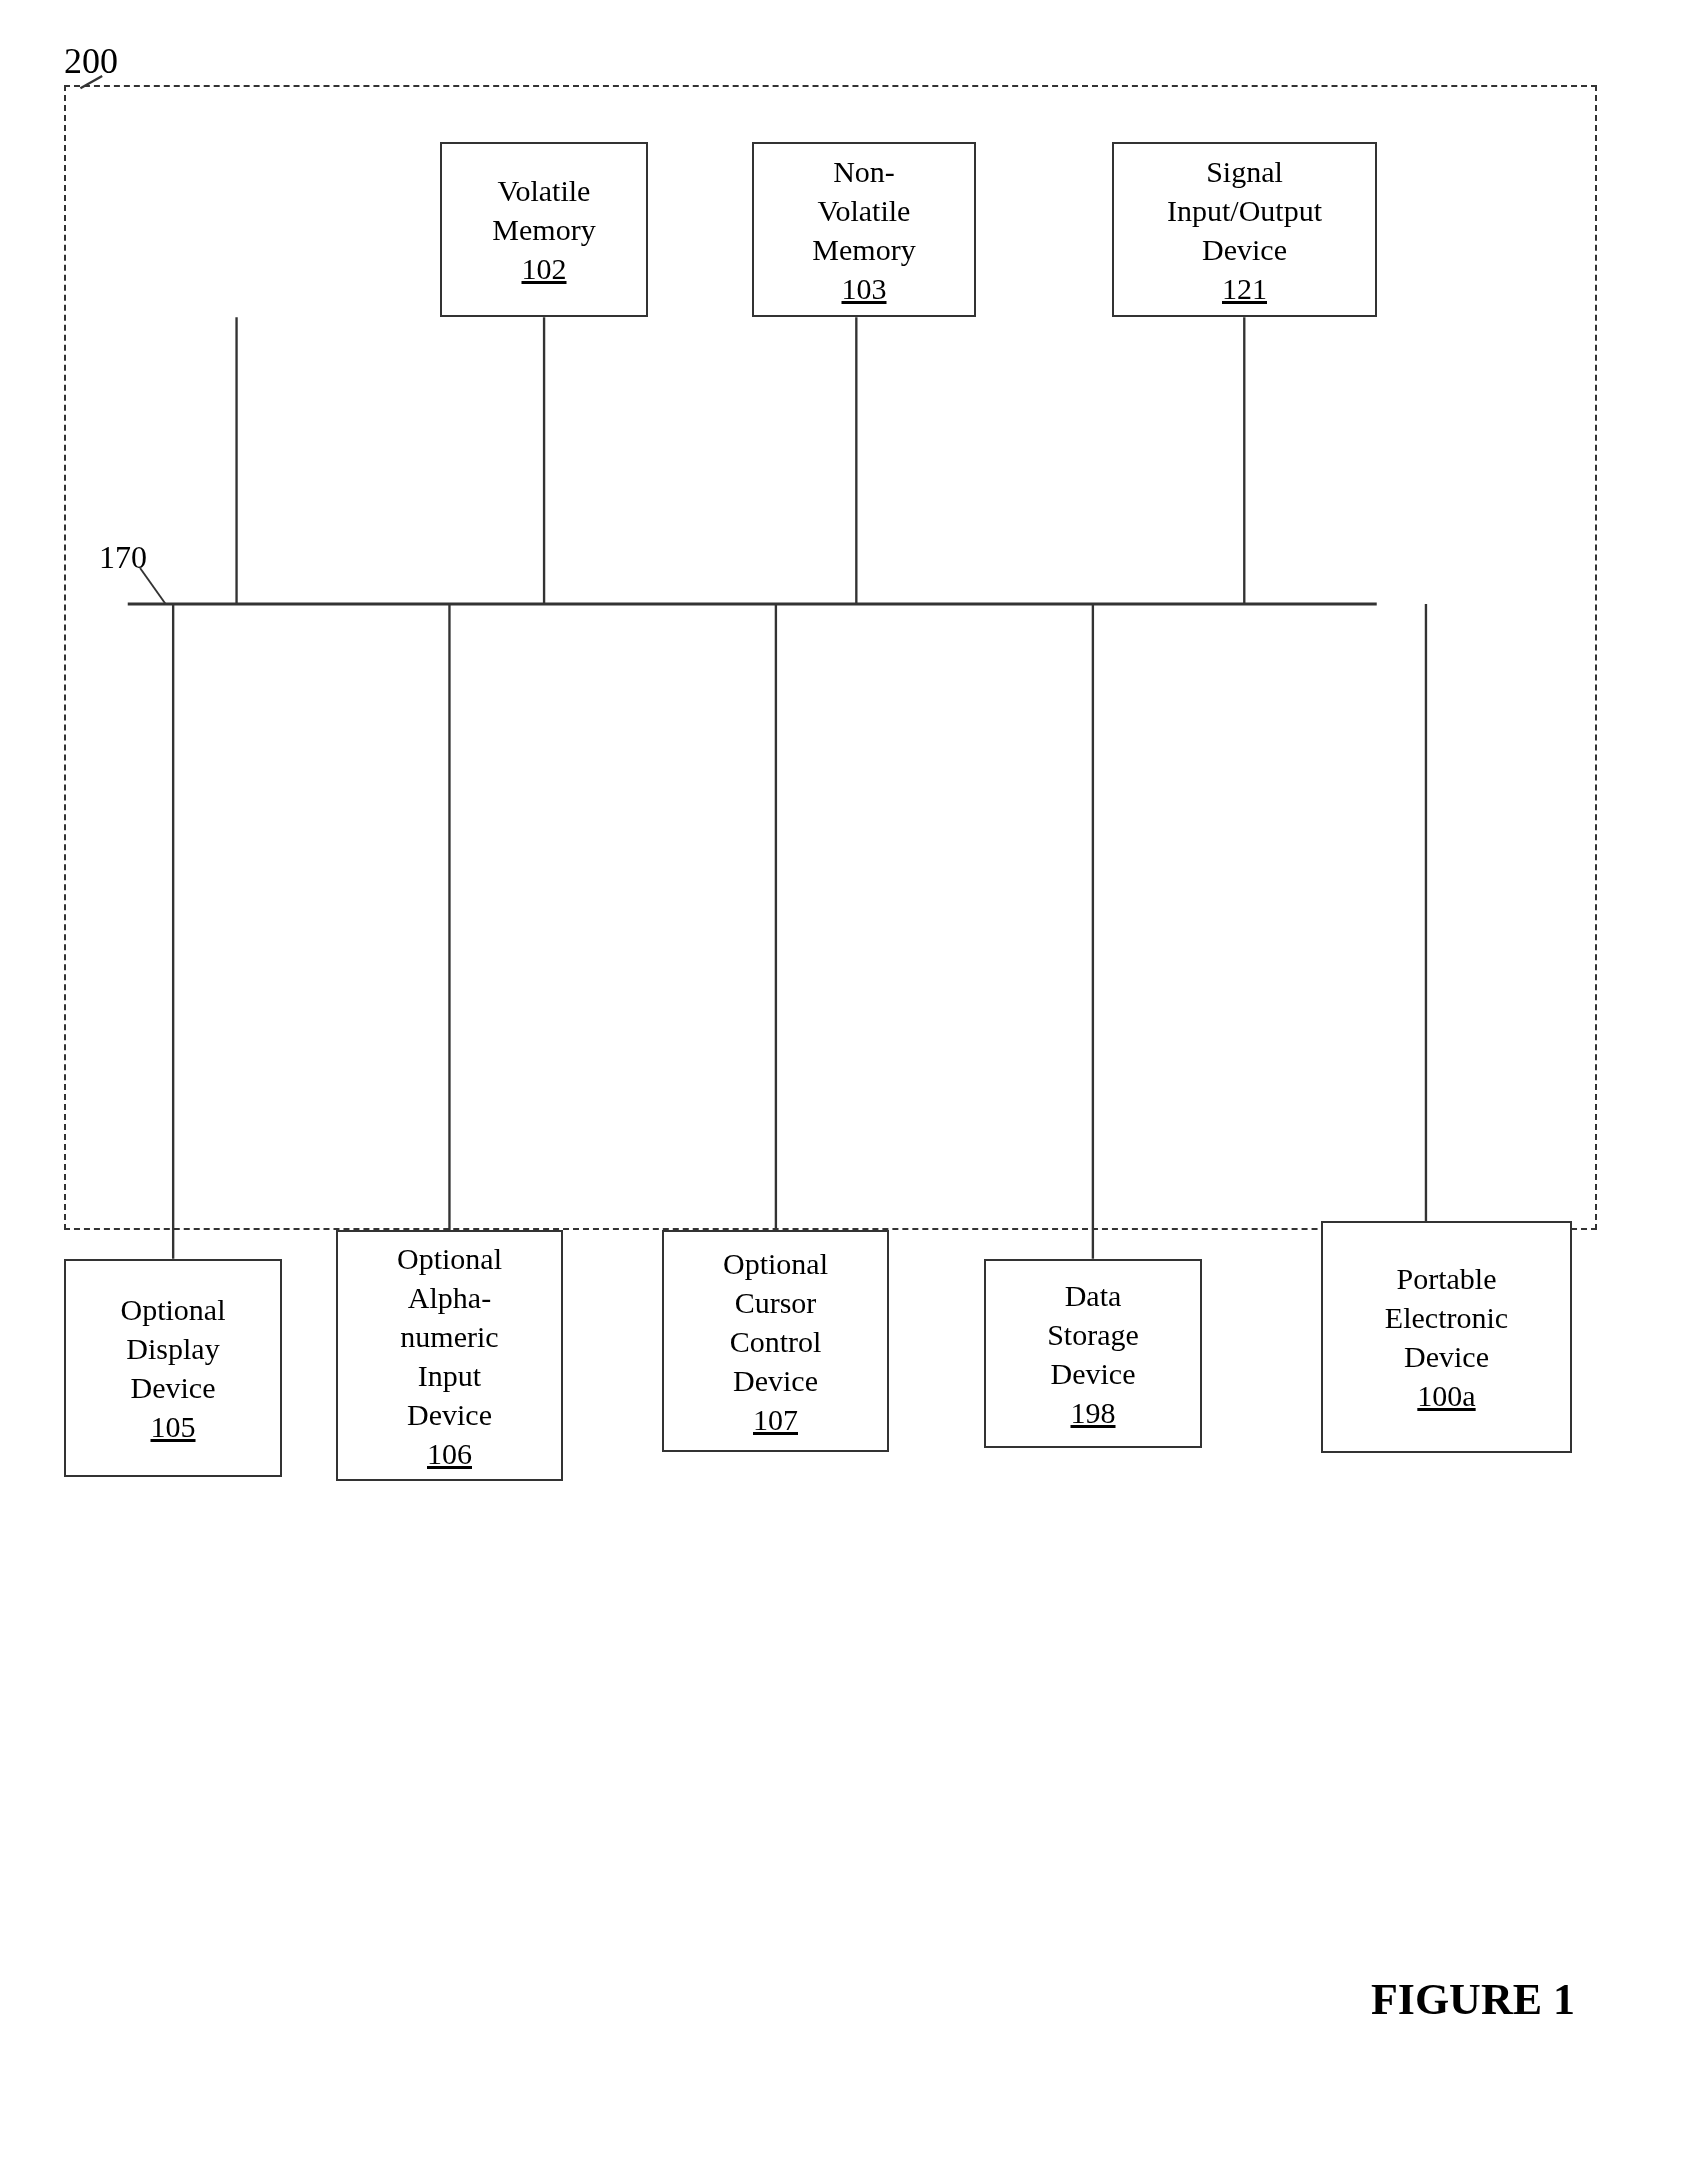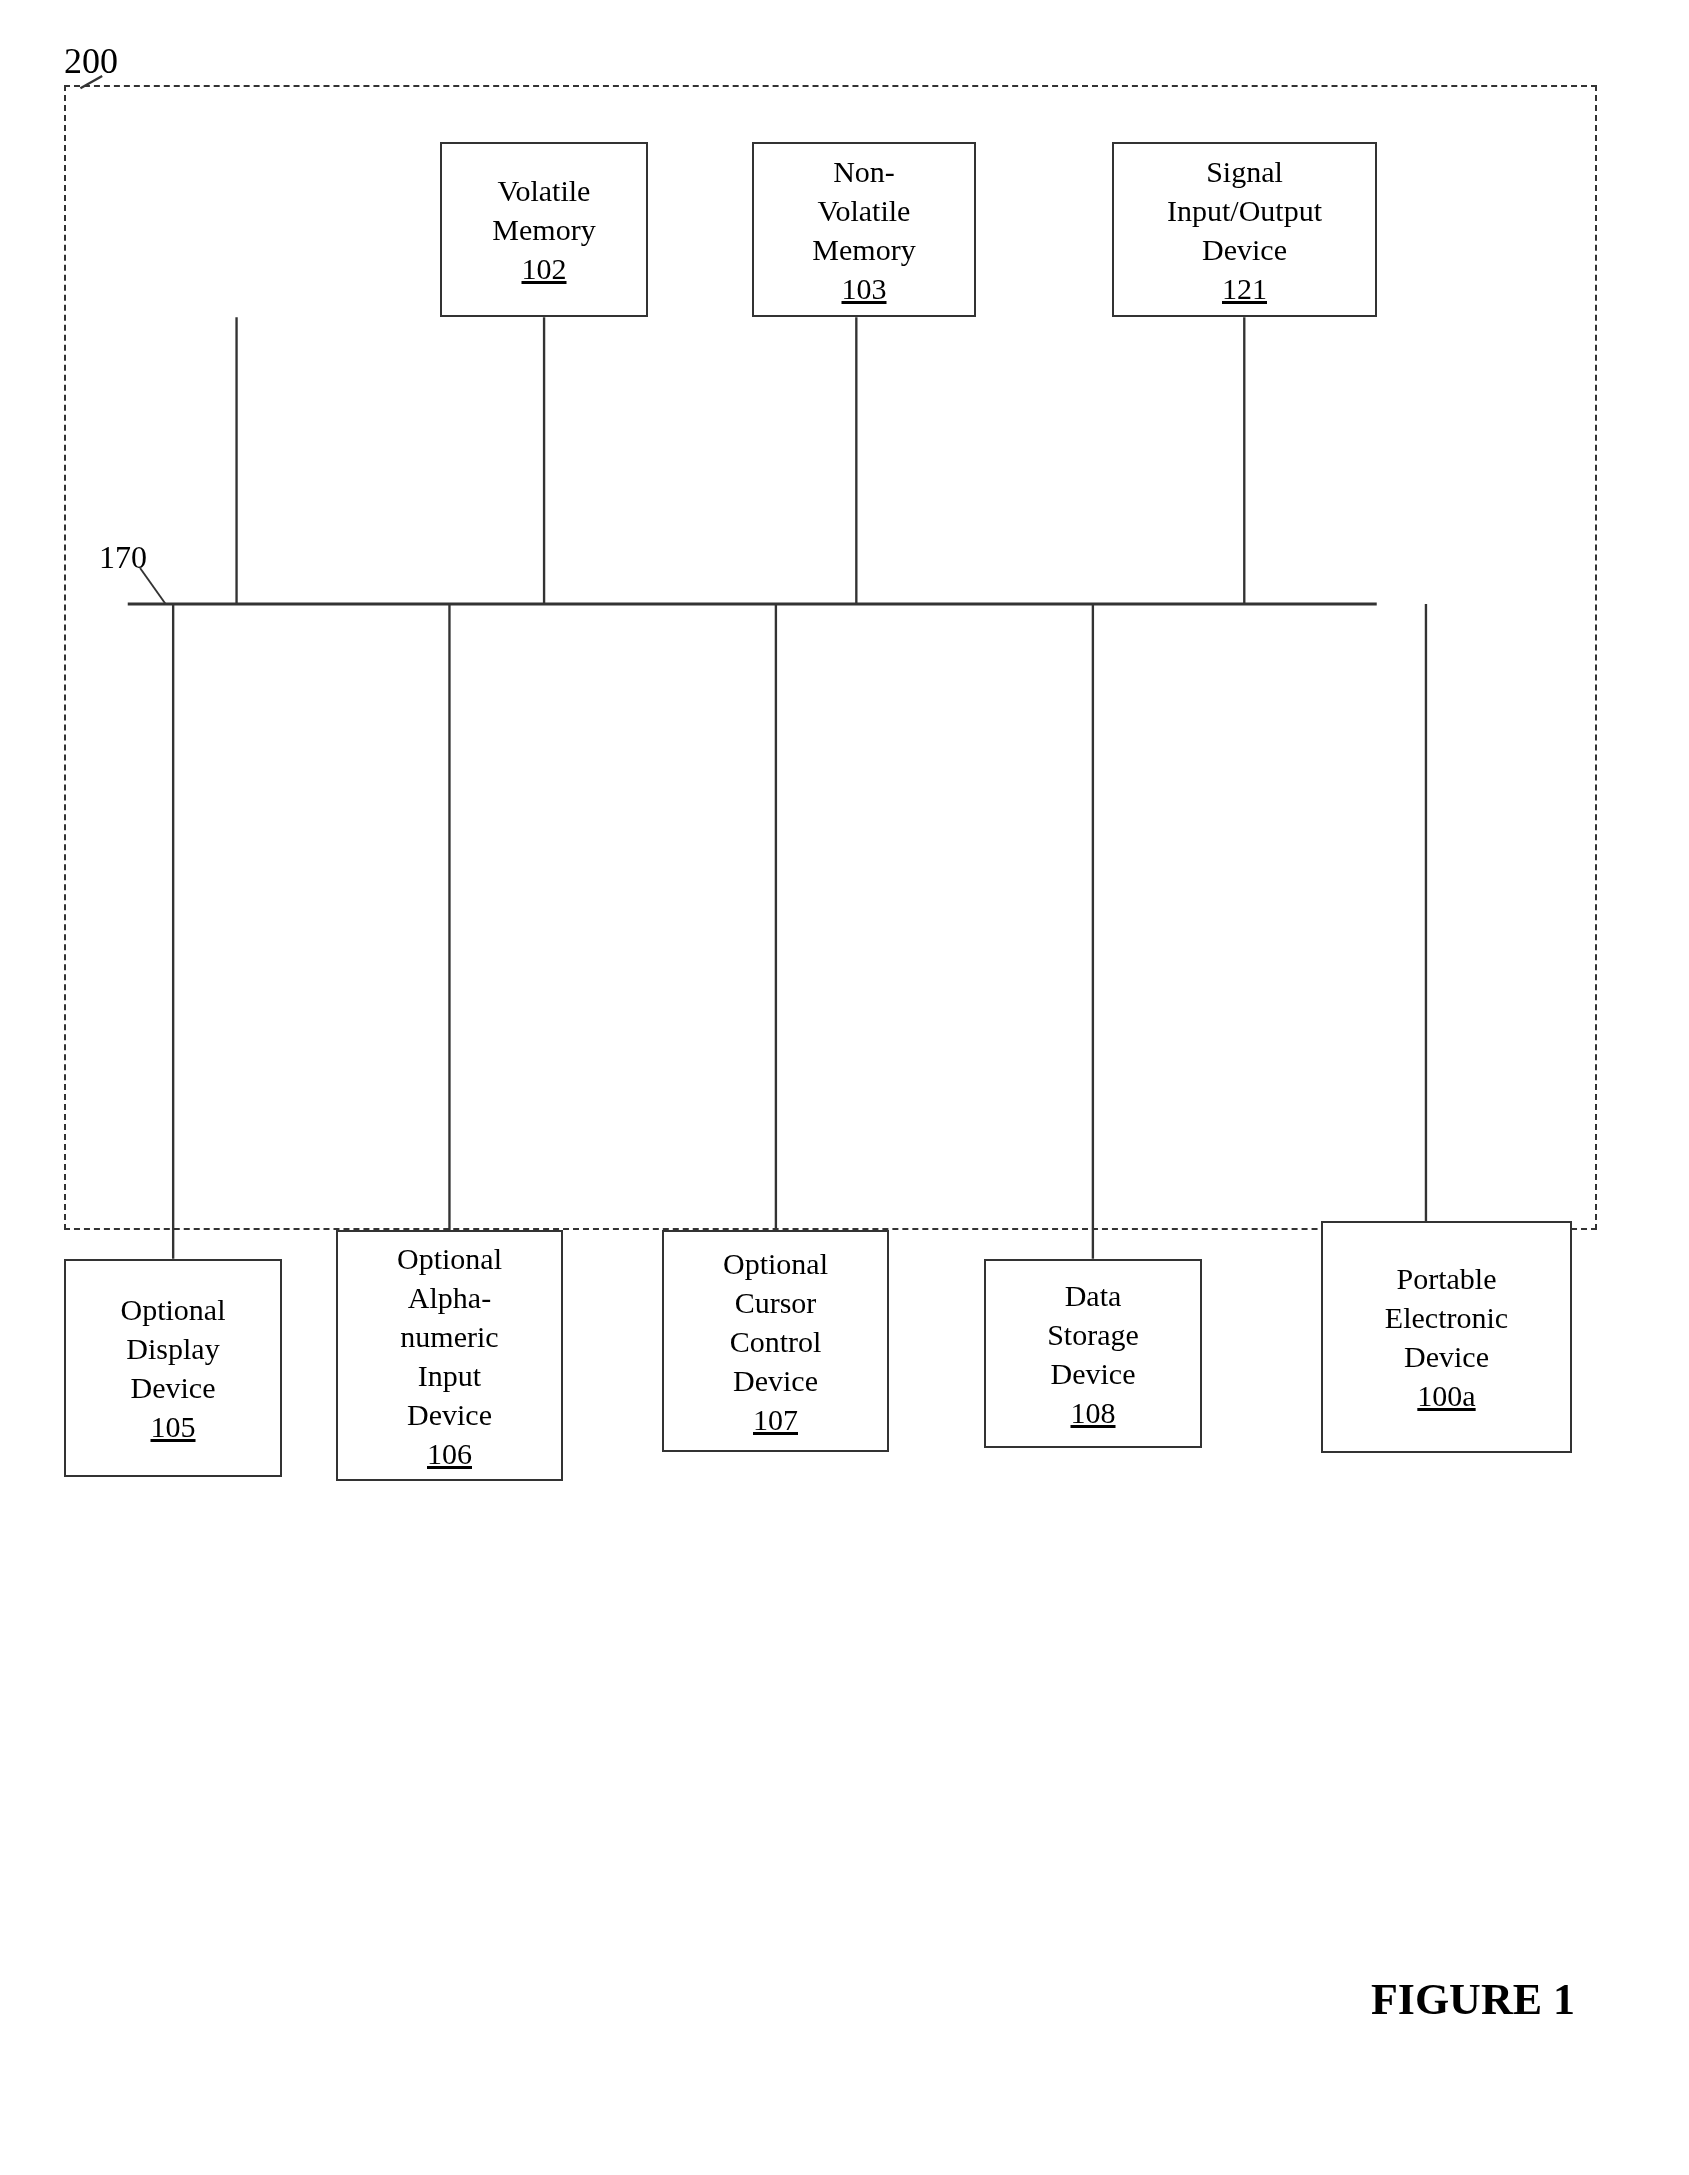--- a/index.html
+++ b/index.html
@@ -221,21 +221,21 @@
     <span class="box-label">106</span>
   </div>
 
   <div class="component-box box-cursor">
     <span>Optional<br>Cursor<br>Control<br>Device</span>
     <span class="box-label">107</span>
   </div>
 
   <div class="component-box box-datastorage">
     <span>Data<br>Storage<br>Device</span>
-    <span class="box-label">108</span>
+    <span class="box-label">198</span>
   </div>
 
   <div class="component-box box-portable">
     <span>Portable<br>Electronic<br>Device</span>
     <span class="box-label">100a</span>
   </div>
 
   <div class="figure-label">FIGURE 1</div>
 
 </div>

